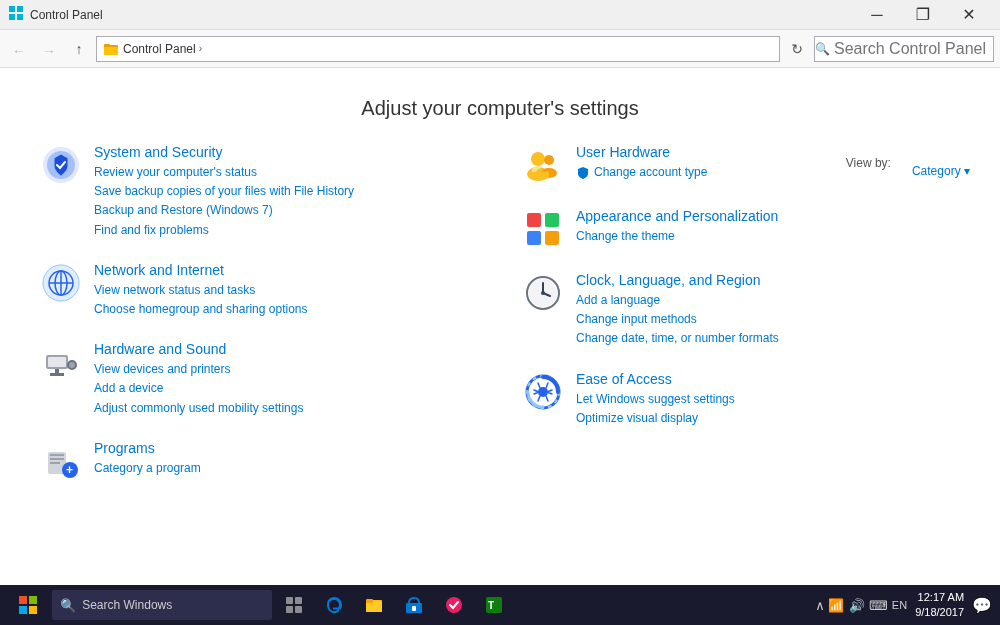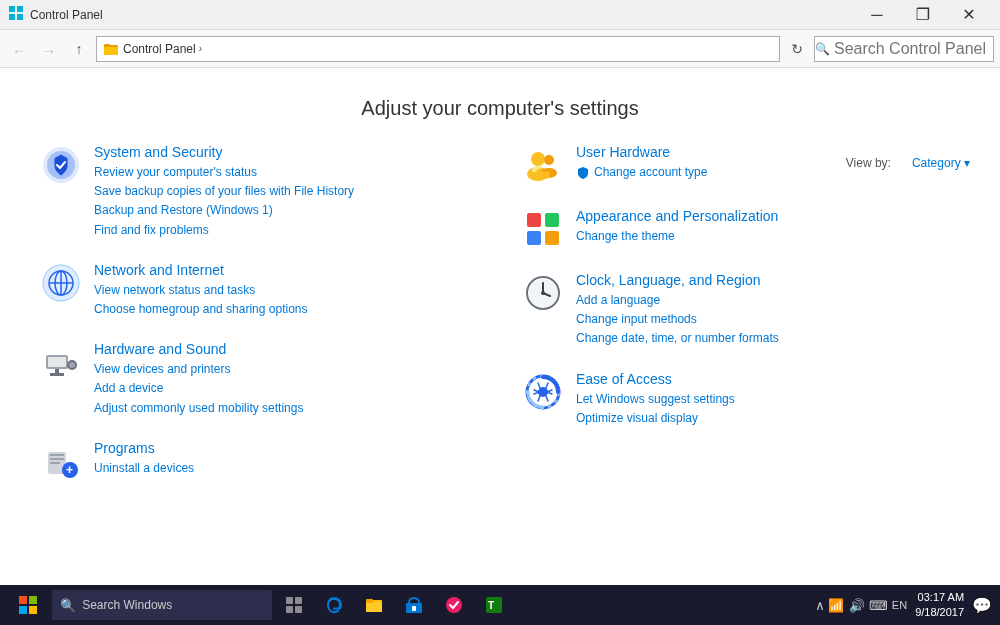--- a/index.html
+++ b/index.html
@@ -130,20 +130,21 @@
     .view-by-label { color: #555; }
     .view-by-value {
       color: #0078d7;
       cursor: pointer;
       border: none;
       background: transparent;
       font-size: 12px;
       display: flex;
       align-items: center;
       gap: 2px;
+      margin-top: 8px;
     }
 
     .content-area {
       display: flex;
       padding: 0 40px;
       gap: 4px;
     }
     .left-col { flex: 1; padding-right: 20px; }
     .right-col { flex: 1; padding-left: 20px; border-left: none; }
 
@@ -290,21 +291,21 @@
               <circle cx="21" cy="21" r="18" fill="#2563eb" opacity="0.15"></circle>
               <circle cx="21" cy="21" r="14" fill="#2563eb" opacity="0.3"></circle>
               <path d="M21 10 L28 14 L28 22 C28 27 21 32 21 32 C21 32 14 27 14 22 L14 14 Z" fill="#1d4ed8" stroke="#93c5fd" stroke-width="1"></path>
               <path d="M17 21 L20 24 L25 18" stroke="#fff" stroke-width="2" fill="none" stroke-linecap="round"></path>
             </svg>
           </div>
           <div class="cat-info">
             <a class="cat-title">System and Security</a>
             <a class="cat-link">Review your computer's status</a>
             <a class="cat-link">Save backup copies of your files with File History</a>
-            <a class="cat-link">Backup and Restore (Windows 1)</a>
+            <a class="cat-link">Backup and Restore (Windows 7)</a>
             <a class="cat-link">Find and fix problems</a>
           </div>
         </div>
 
         <div class="category-section">
           <div class="cat-icon">
             <svg width="42" height="42" viewBox="0 0 42 42">
               <circle cx="21" cy="21" r="18" fill="#60a5fa" opacity="0.2"></circle>
               <circle cx="21" cy="21" r="12" fill="none" stroke="#2563eb" stroke-width="1.5"></circle>
               <ellipse cx="21" cy="21" rx="6" ry="12" fill="none" stroke="#2563eb" stroke-width="1.5"></ellipse>
@@ -345,21 +346,21 @@
               <rect x="8" y="12" width="18" height="22" rx="2" fill="#d1d5db"></rect>
               <rect x="10" y="14" width="14" height="2" fill="#9ca3af"></rect>
               <rect x="10" y="18" width="14" height="2" fill="#9ca3af"></rect>
               <rect x="10" y="22" width="10" height="2" fill="#9ca3af"></rect>
               <circle cx="30" cy="30" r="8" fill="#2563eb"></circle>
               <text x="26" y="34" font-size="12" fill="white" font-weight="bold">+</text>
             </svg>
           </div>
           <div class="cat-info">
             <a class="cat-title">Programs</a>
-            <a class="cat-link">Uninstall a devices</a>
+            <a class="cat-link">Category a program</a>
           </div>
         </div>
 
       </div>
 
       <div class="right-col">
 
         <div class="category-section">
           <div class="cat-icon">
             <svg width="42" height="42" viewBox="0 0 42 42">
@@ -493,18 +494,18 @@
 
   <div class="taskbar-right">
     <div class="taskbar-sys">
       <span class="taskbar-sys-icon">∧</span>
       <span class="taskbar-sys-icon">📶</span>
       <span class="taskbar-sys-icon">🔊</span>
       <span class="taskbar-sys-icon">⌨</span>
       <span class="taskbar-sys-icon" style="font-size:11px;">EN</span>
     </div>
     <div class="taskbar-time">
-      <div>03:17 AM</div>
+      <div>12:17 AM</div>
       <div>9/18/2017</div>
     </div>
     <span style="color:#fff; font-size:16px;">💬</span>
   </div>
 </div>
 
 </body></html>

